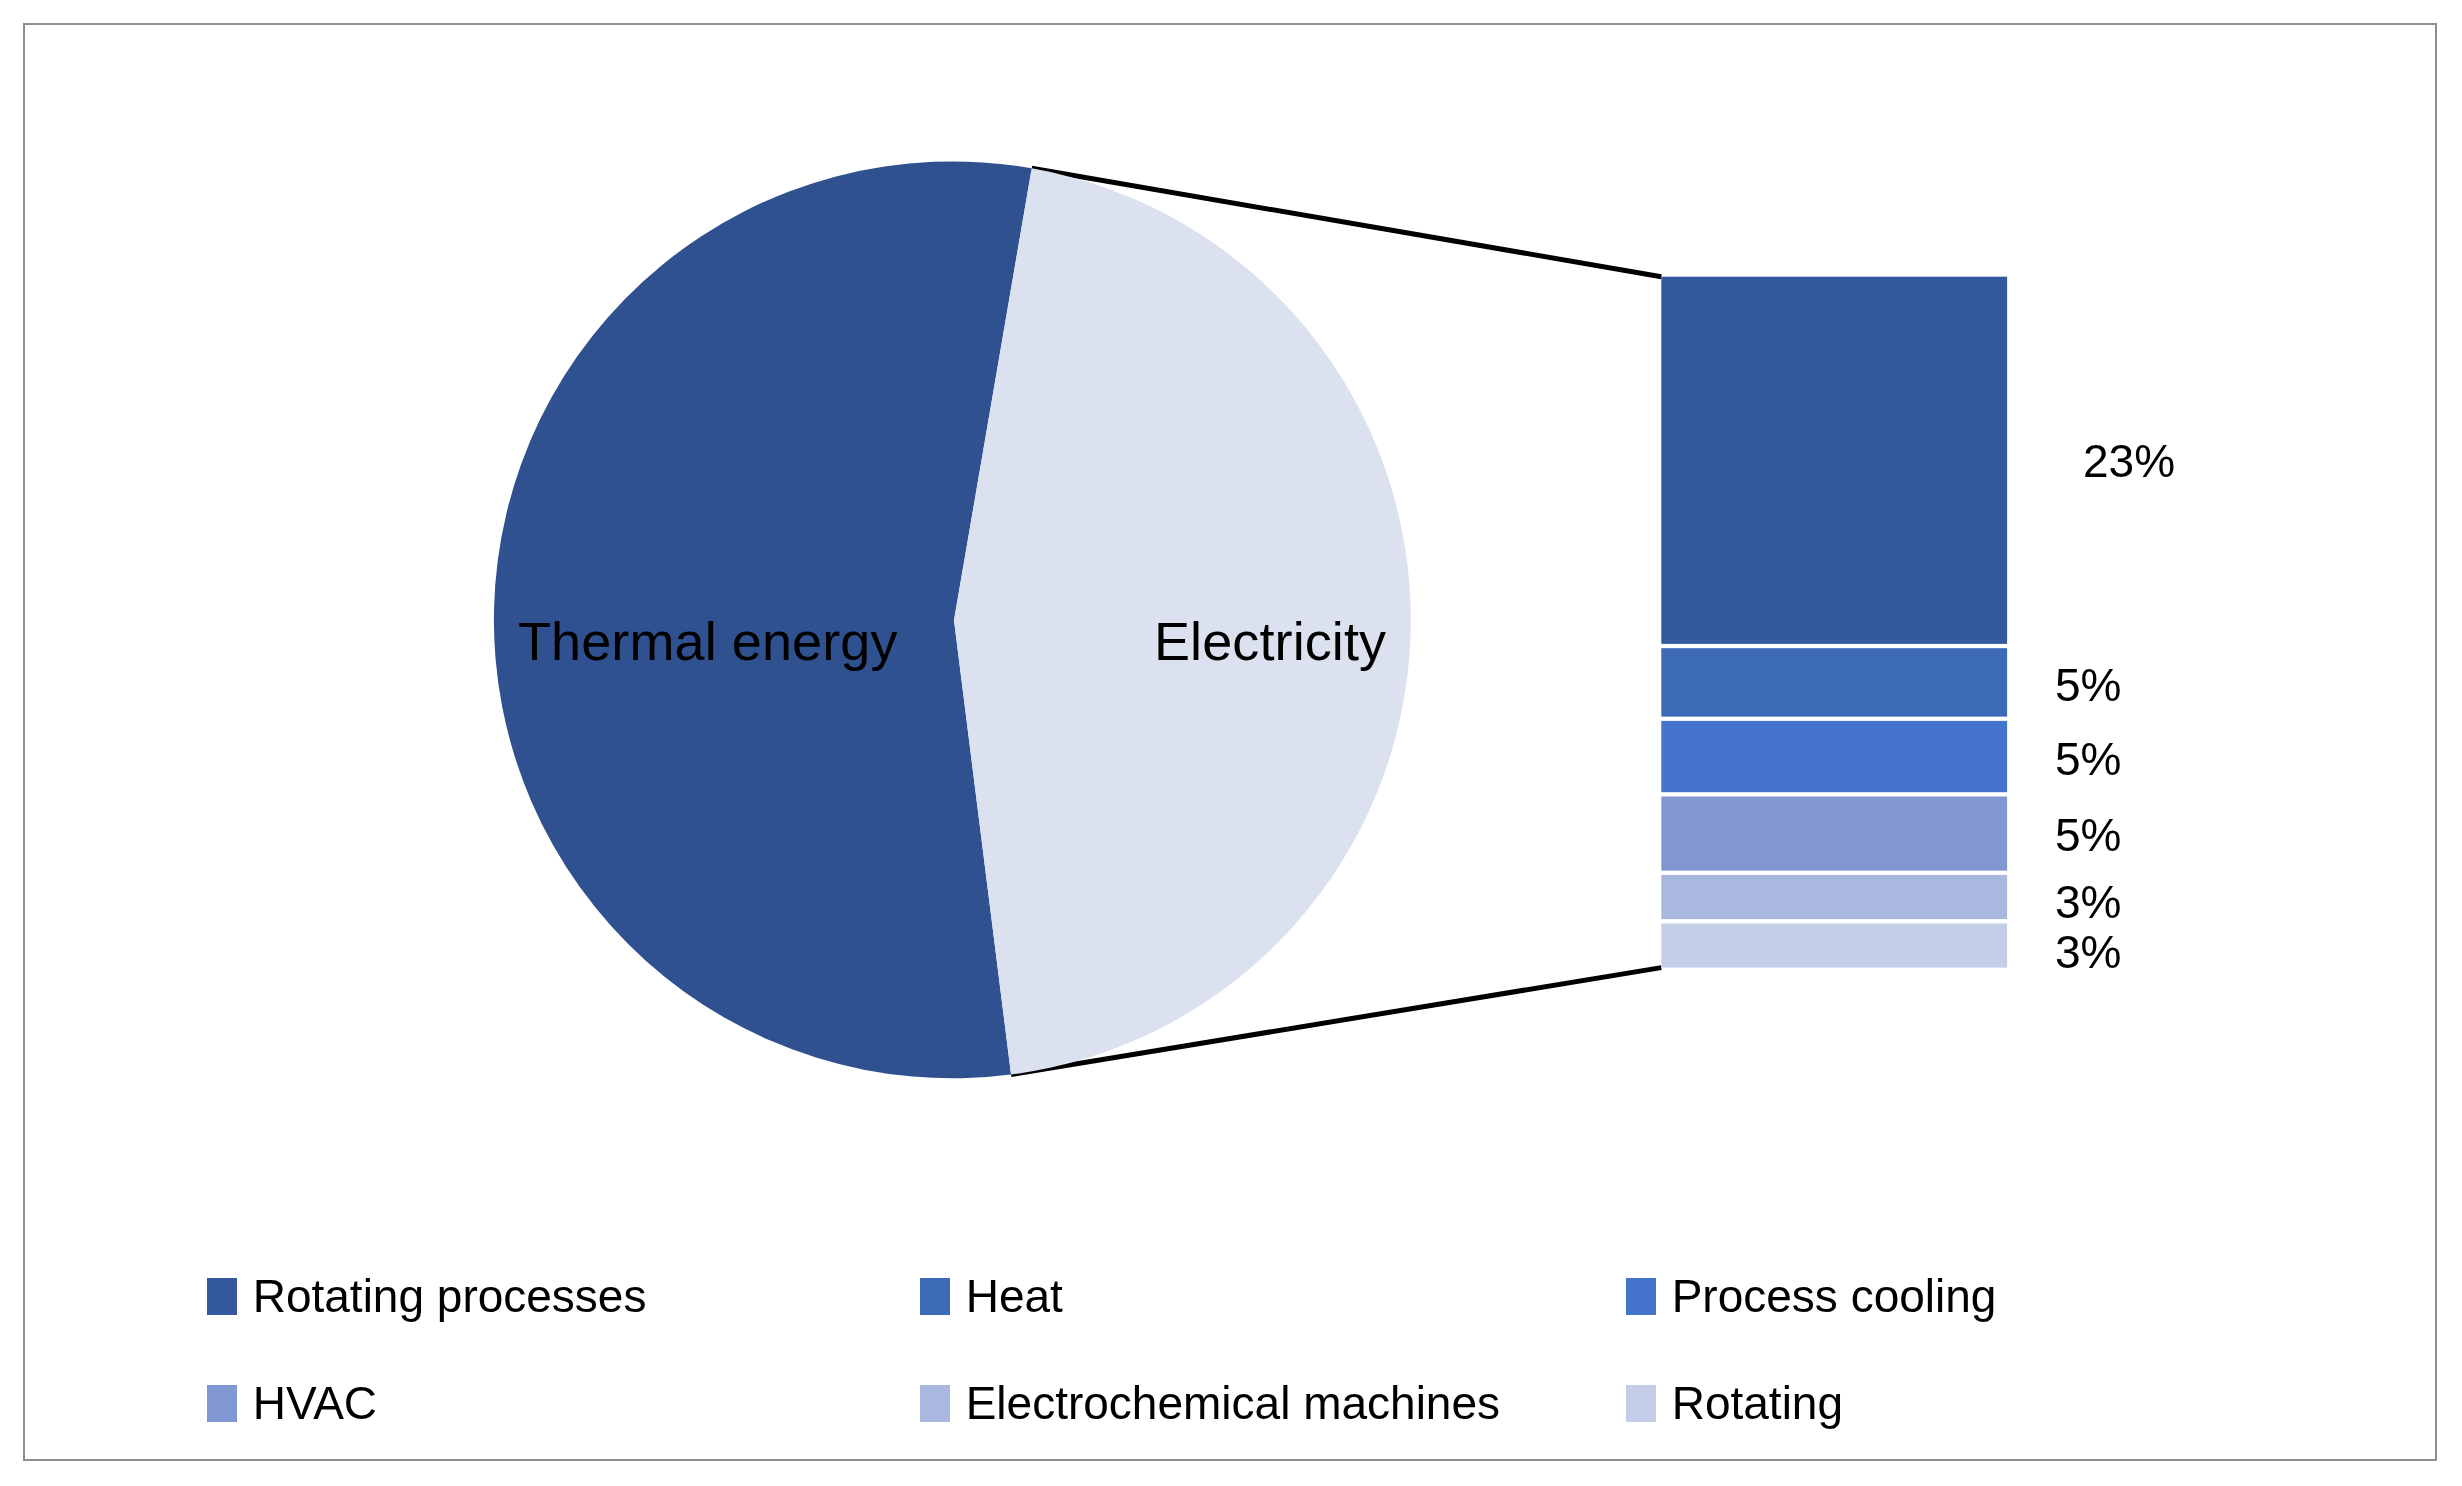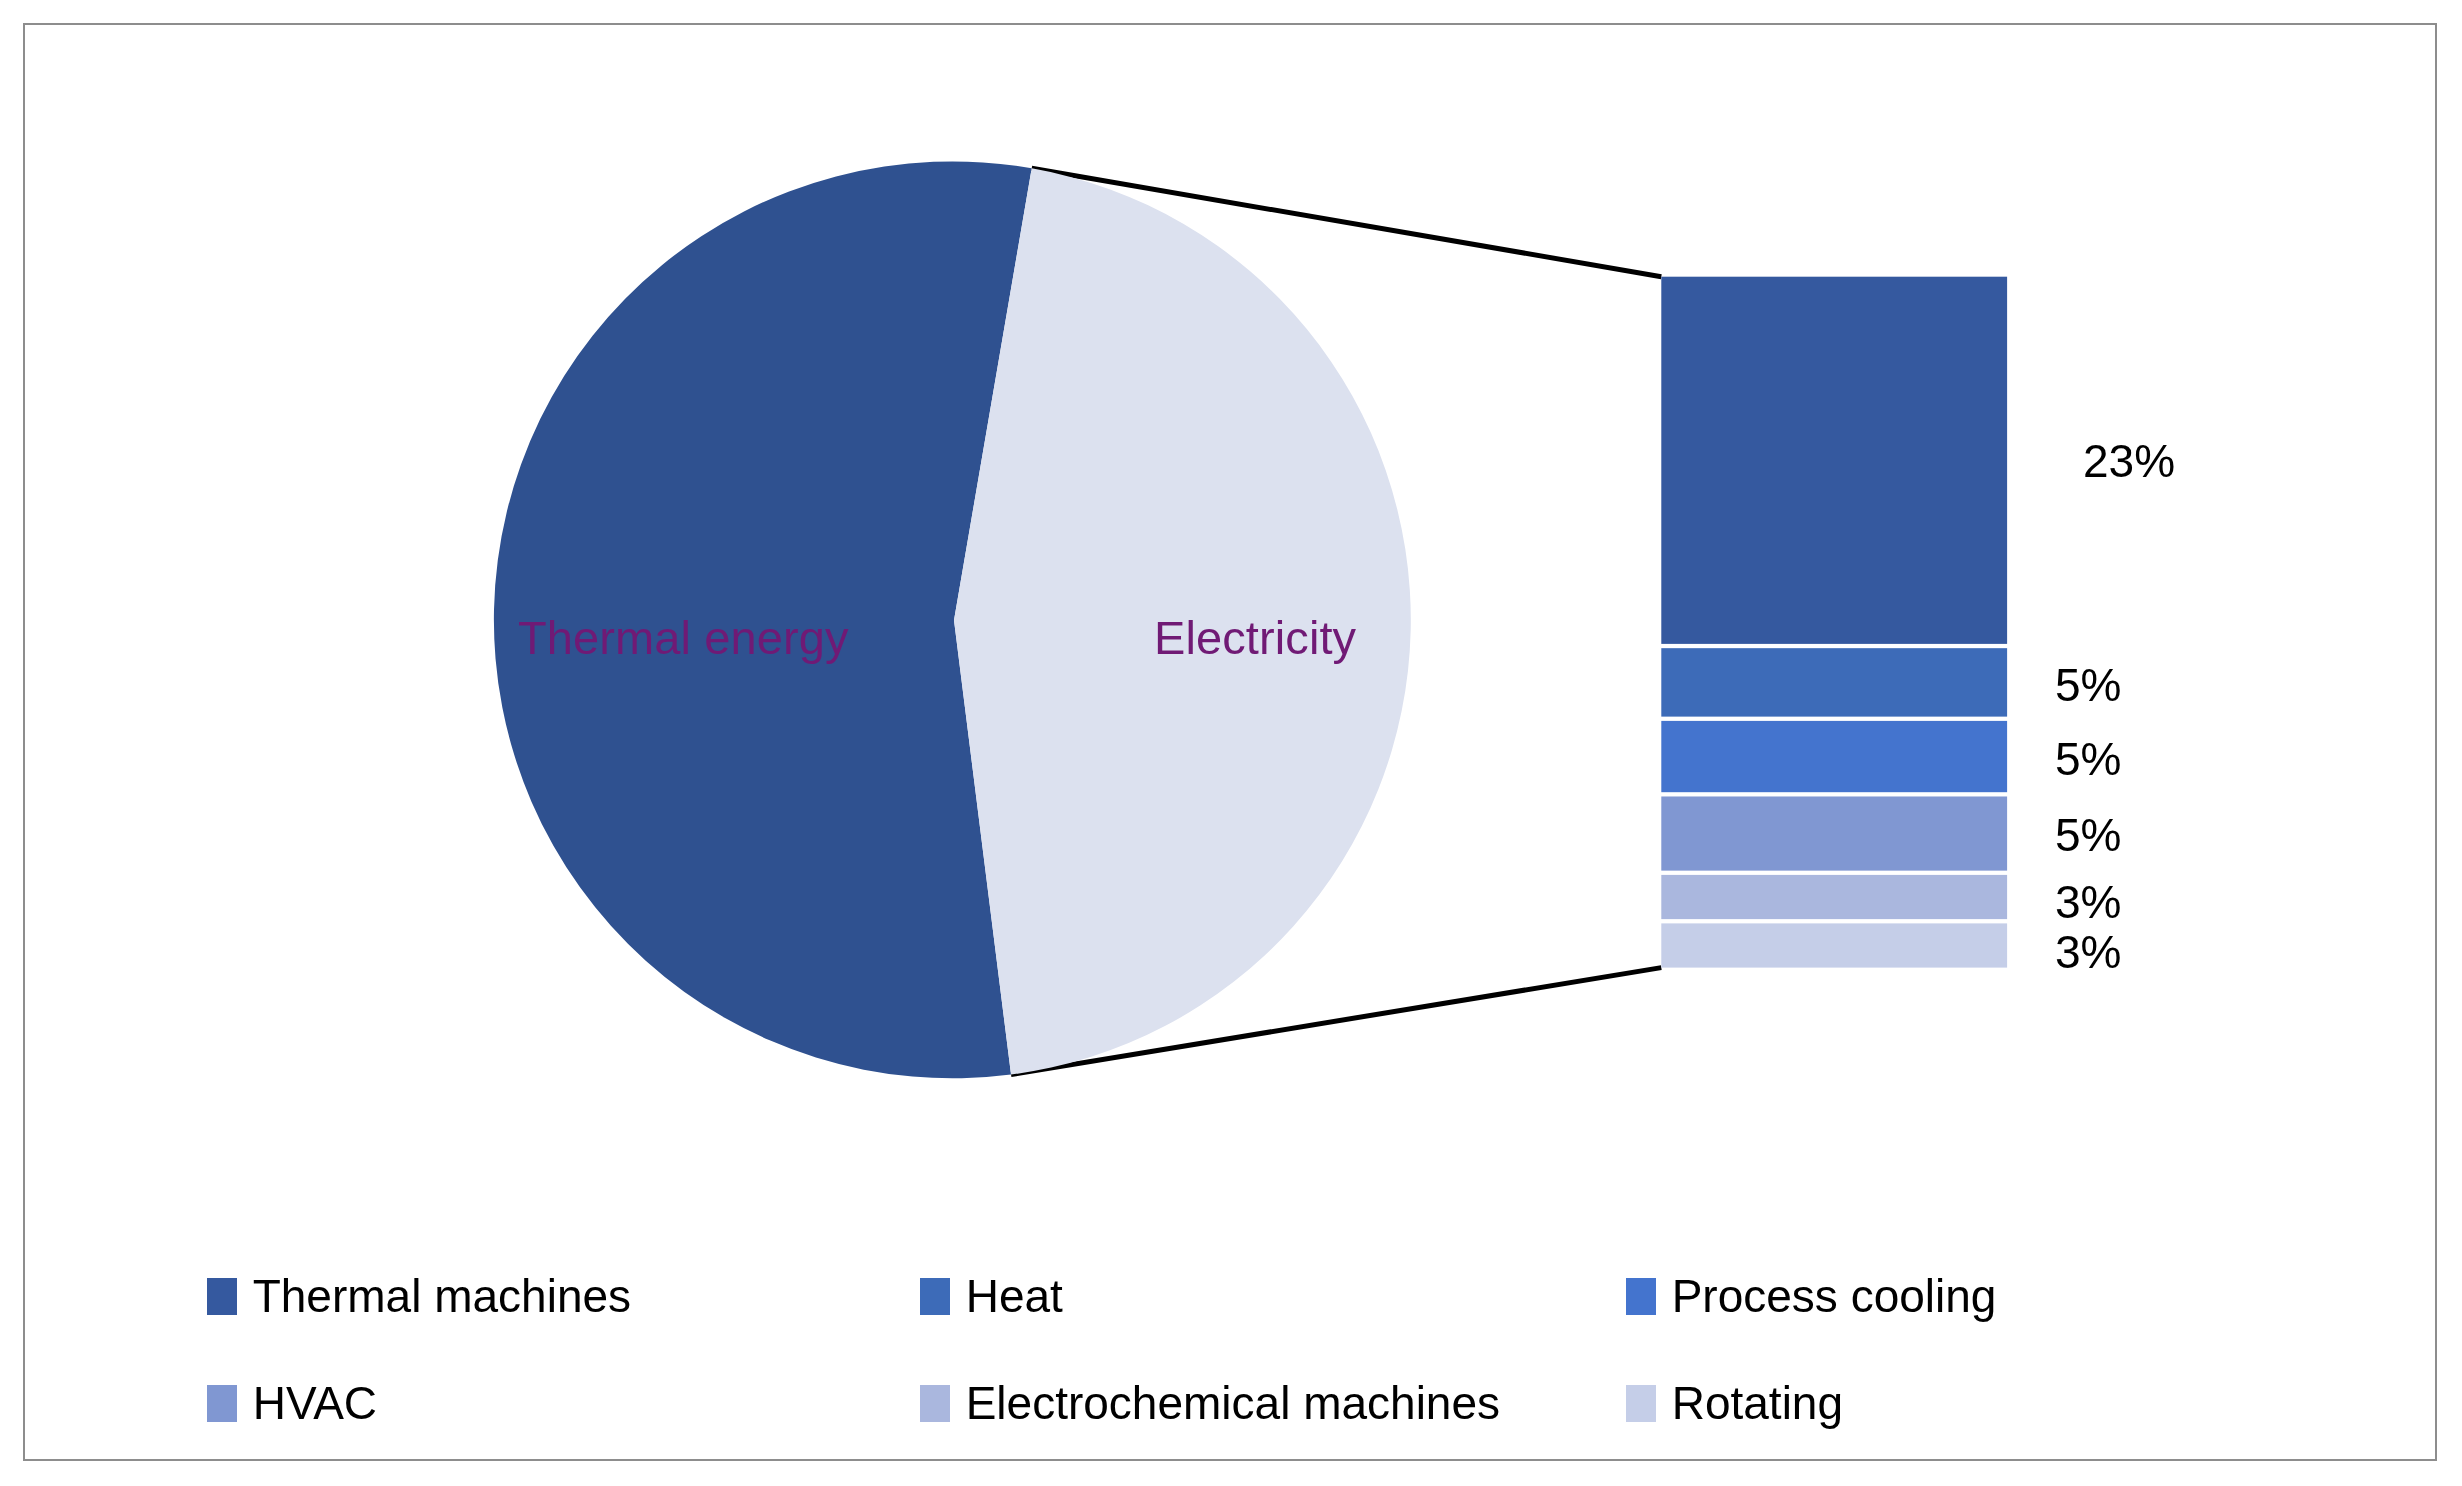--- a/index.html
+++ b/index.html
@@ -30,22 +30,22 @@
   }
   #chart-canvas {
     position: absolute;
     left: 0;
     top: 0;
     width: 2462px;
     height: 1486px;
   }
   .pie-label {
     position: absolute;
-    font-size: 47px;
-    color: #701a75;
+    font-size: 54px;
+    color: #000000;
     white-space: nowrap;
     letter-spacing: 0.1px;
   }
   #thermal-label { left: 518px; top: 610px; }
   #electricity-label { left: 1154px; top: 610px; }
 
   .pct-label {
     position: absolute;
     font-size: 46px;
     color: #000000;
@@ -121,21 +121,21 @@
   <div class="pct-label" style="left:2055px; top:662px;">5%</div>
   <div class="pct-label" style="left:2055px; top:736px;">5%</div>
   <div class="pct-label" style="left:2055px; top:812px;">5%</div>
   <div class="pct-label" style="left:2055px; top:879px;">3%</div>
   <div class="pct-label" style="left:2055px; top:929px;">3%</div>
 
   <div id="legend">
     <div class="legend-row">
       <div class="legend-item" style="left:0px;">
         <span class="swatch" style="background:#35599F"></span>
-        <span class="legend-text">Thermal machines</span>
+        <span class="legend-text">Rotating processes</span>
       </div>
       <div class="legend-item" style="left:713px;justify-content:space-between;">
         <span class="swatch" style="background:#3D6BB8"></span>
         <span class="legend-text">Heat</span>
       </div>
       <div class="legend-item" style="left:1419px;">
         <span class="swatch" style="background:#4474CE"></span>
         <span class="legend-text">Process cooling</span>
       </div>
     </div>

